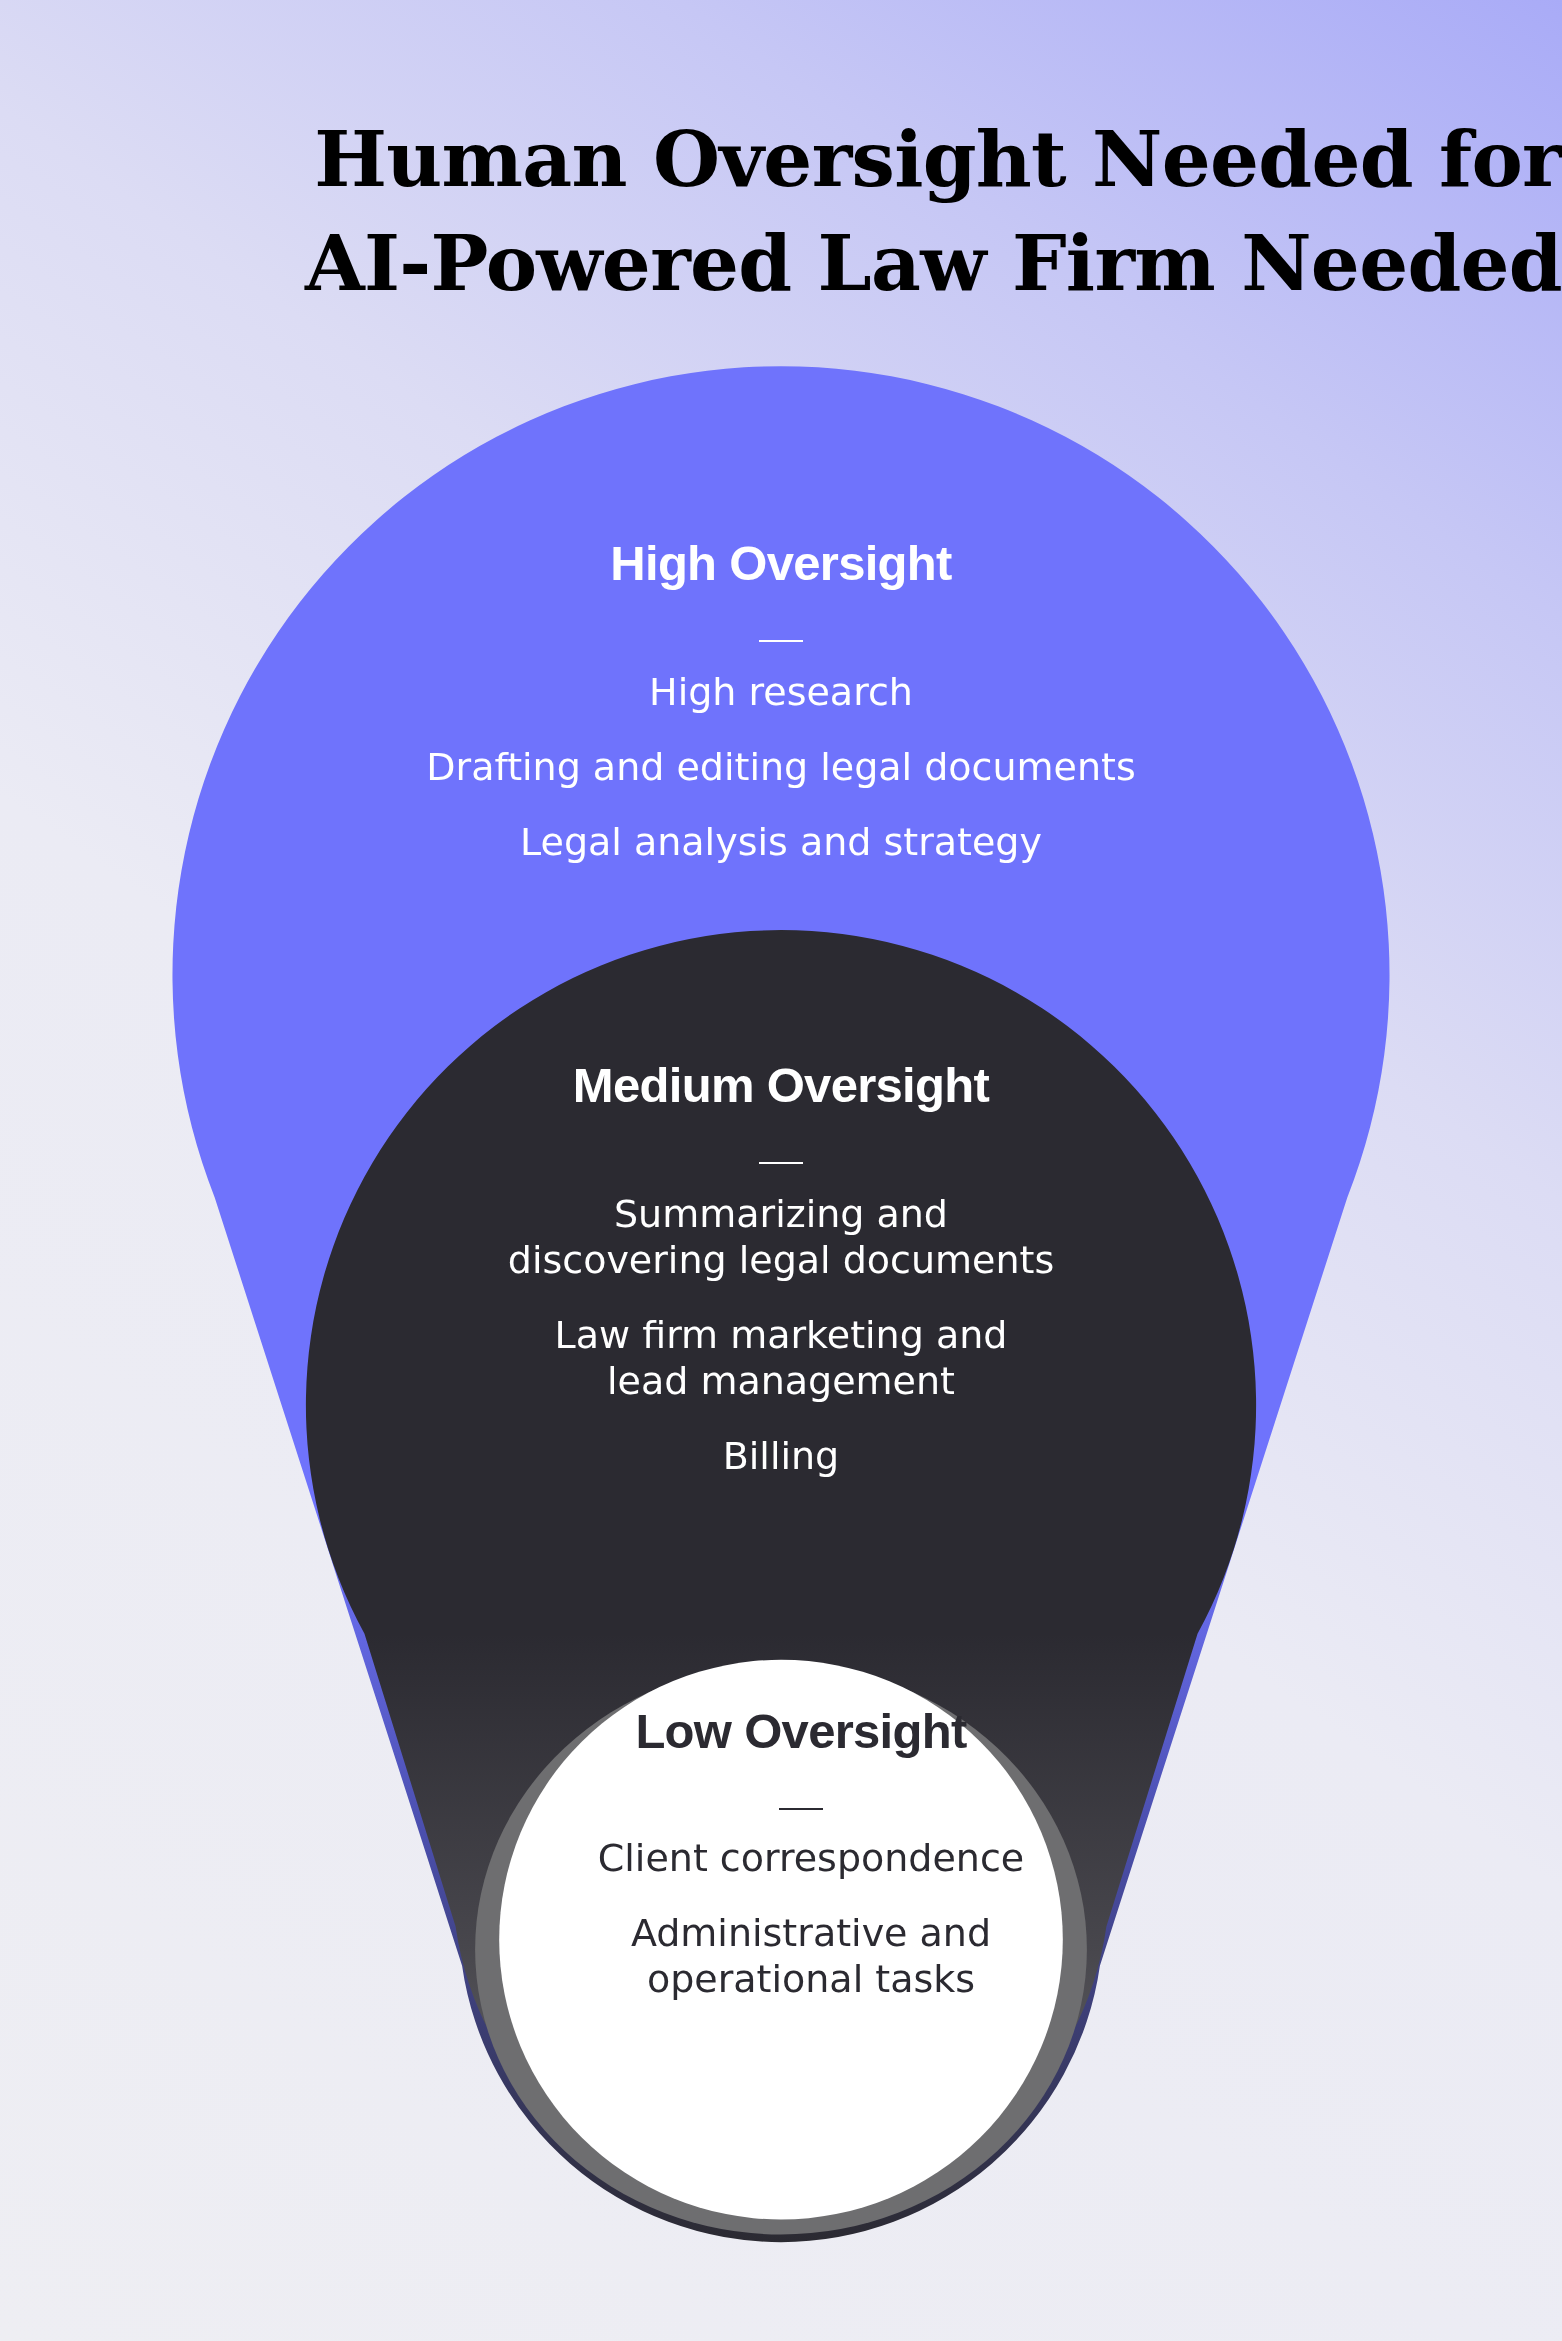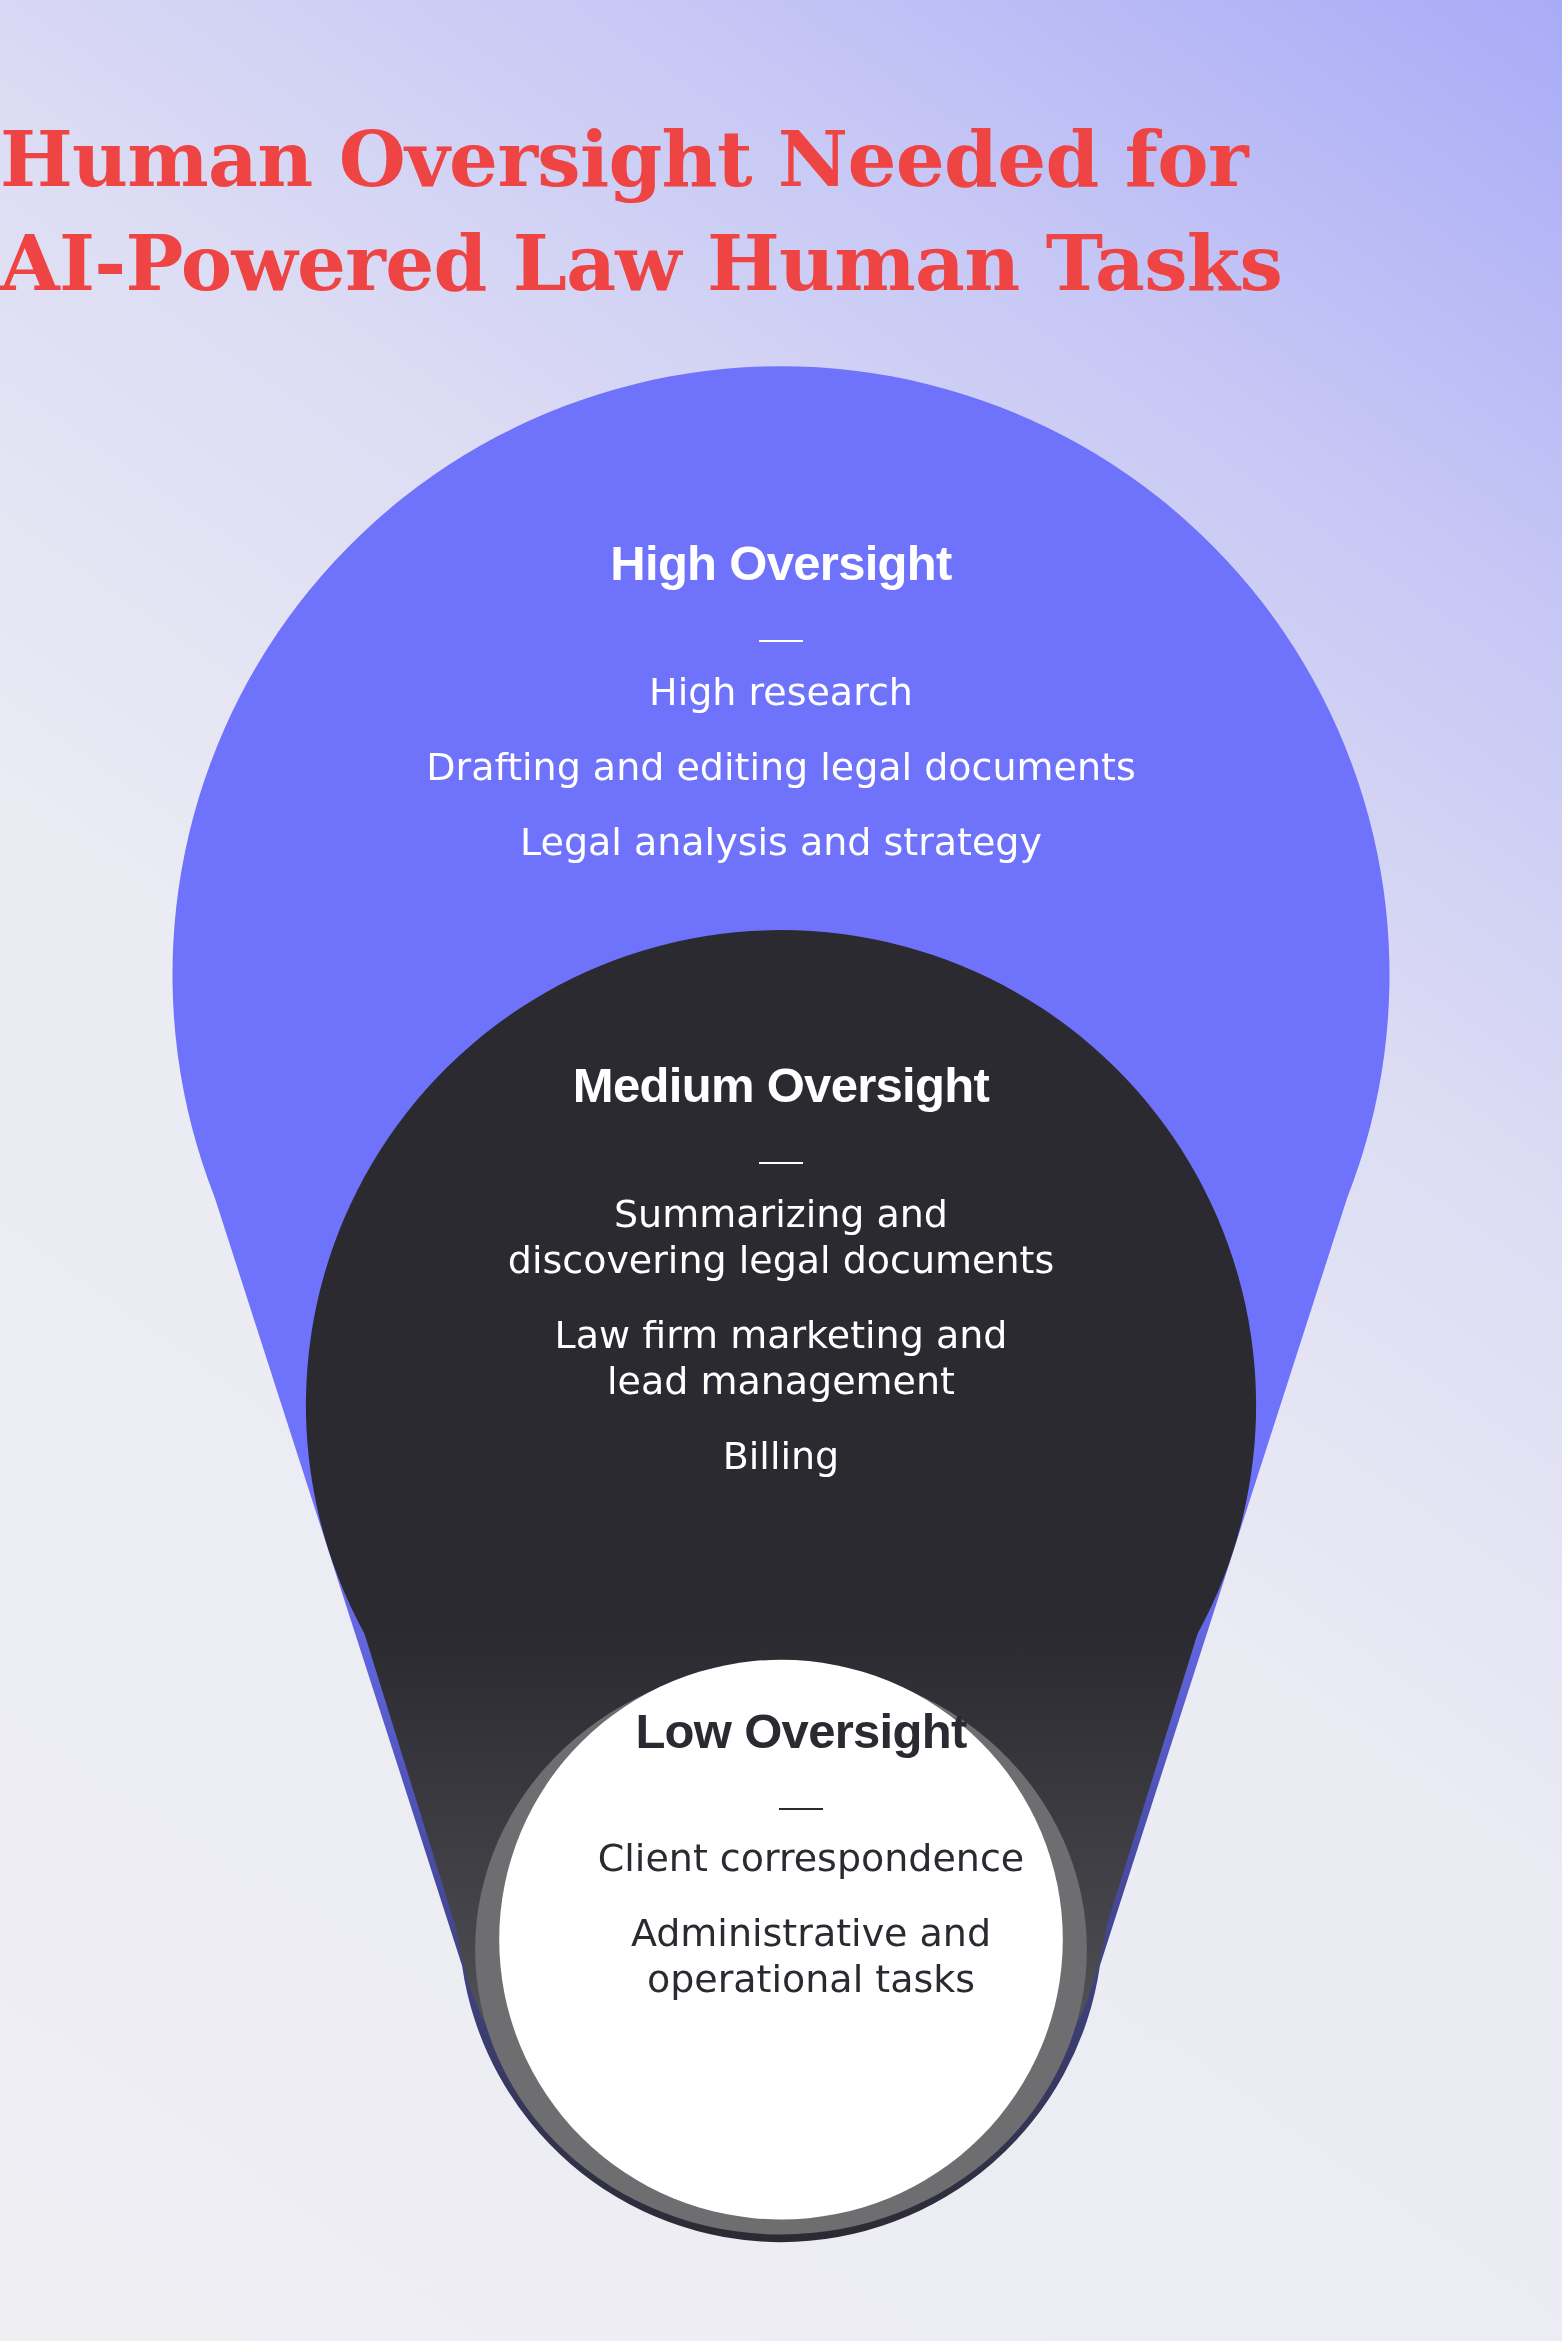--- a/index.html
+++ b/index.html
@@ -2,23 +2,23 @@
 <html style="font-size:10.4px"><head>
   <meta charset="utf-8">
   <style>
     html, body { margin: 0; padding: 0; }
     body {
       width: 1562px; height: 2342px; position: relative; overflow: hidden;
       background: linear-gradient(215deg, #a9abf7 0%, #c6c7f5 18%, #dcdcf4 35%, #ebebf4 55%, #eeeef3 100%);
       font-family: "DejaVu Sans", sans-serif;
     }
     .title {
-      position: absolute; top: 107px; left: 0; width: 1562px; text-align: left;
+      position: absolute; top: 107px; left: 0; width: 1562px; text-align: right;
       font-family: "DejaVu Serif", serif; font-weight: bold; font-size: 77px;
-      line-height: 104px; color: #ef4444; letter-spacing: -0.7px; margin: 0;
+      line-height: 104px; color: #000000; letter-spacing: -0.7px; margin: 0;
     }
     svg.shapes { position: absolute; left: 0; top: 0; }
     .tier { position: absolute; left: 0; width: 1562px; text-align: center; }
     .tier-heading {
       font-family: "Liberation Sans", sans-serif; font-weight: bold; font-size: 49px;
       letter-spacing: -0.7px; line-height: 59px; margin: 0;
     }
     .tier-rule { width: 44px; height: 2px; margin: 0 auto; }
     .tier-items { list-style: none; margin: 0; padding: 0; }
     .tier-items li { font-family: "DejaVu Sans", sans-serif; font-size: 38px; line-height: 46px; }
@@ -30,21 +30,21 @@
     .medium .tier-items li { margin-bottom: 29px; }
     .low { top: 1702px; color: #2b2a31; margin-left: 20px; }
     .low .tier-rule { background: #2b2a31; margin-top: 47px; margin-bottom: 25px; }
     .low .tier-items li { margin-bottom: 29px; padding-left: 20px; }
   </style>
 </head>
 <body>
 
 <h1 class="title">
   <span>Human Oversight Needed for</span><br>
-  <span>AI-Powered Law Human Tasks</span>
+  <span>AI-Powered Law Firm Needed</span>
 </h1>
 
 <svg class="shapes" width="1562" height="2342" viewBox="0 0 2400 3598">
   <defs>
     <linearGradient id="blueFade" x1="0" y1="0" x2="0" y2="1">
       <stop offset="0" stop-color="#6f73fc"></stop>
       <stop offset="0.62" stop-color="#6f73fc"></stop>
       <stop offset="0.78" stop-color="#4b4fae"></stop>
       <stop offset="1" stop-color="#2b2a31"></stop>
     </linearGradient>

